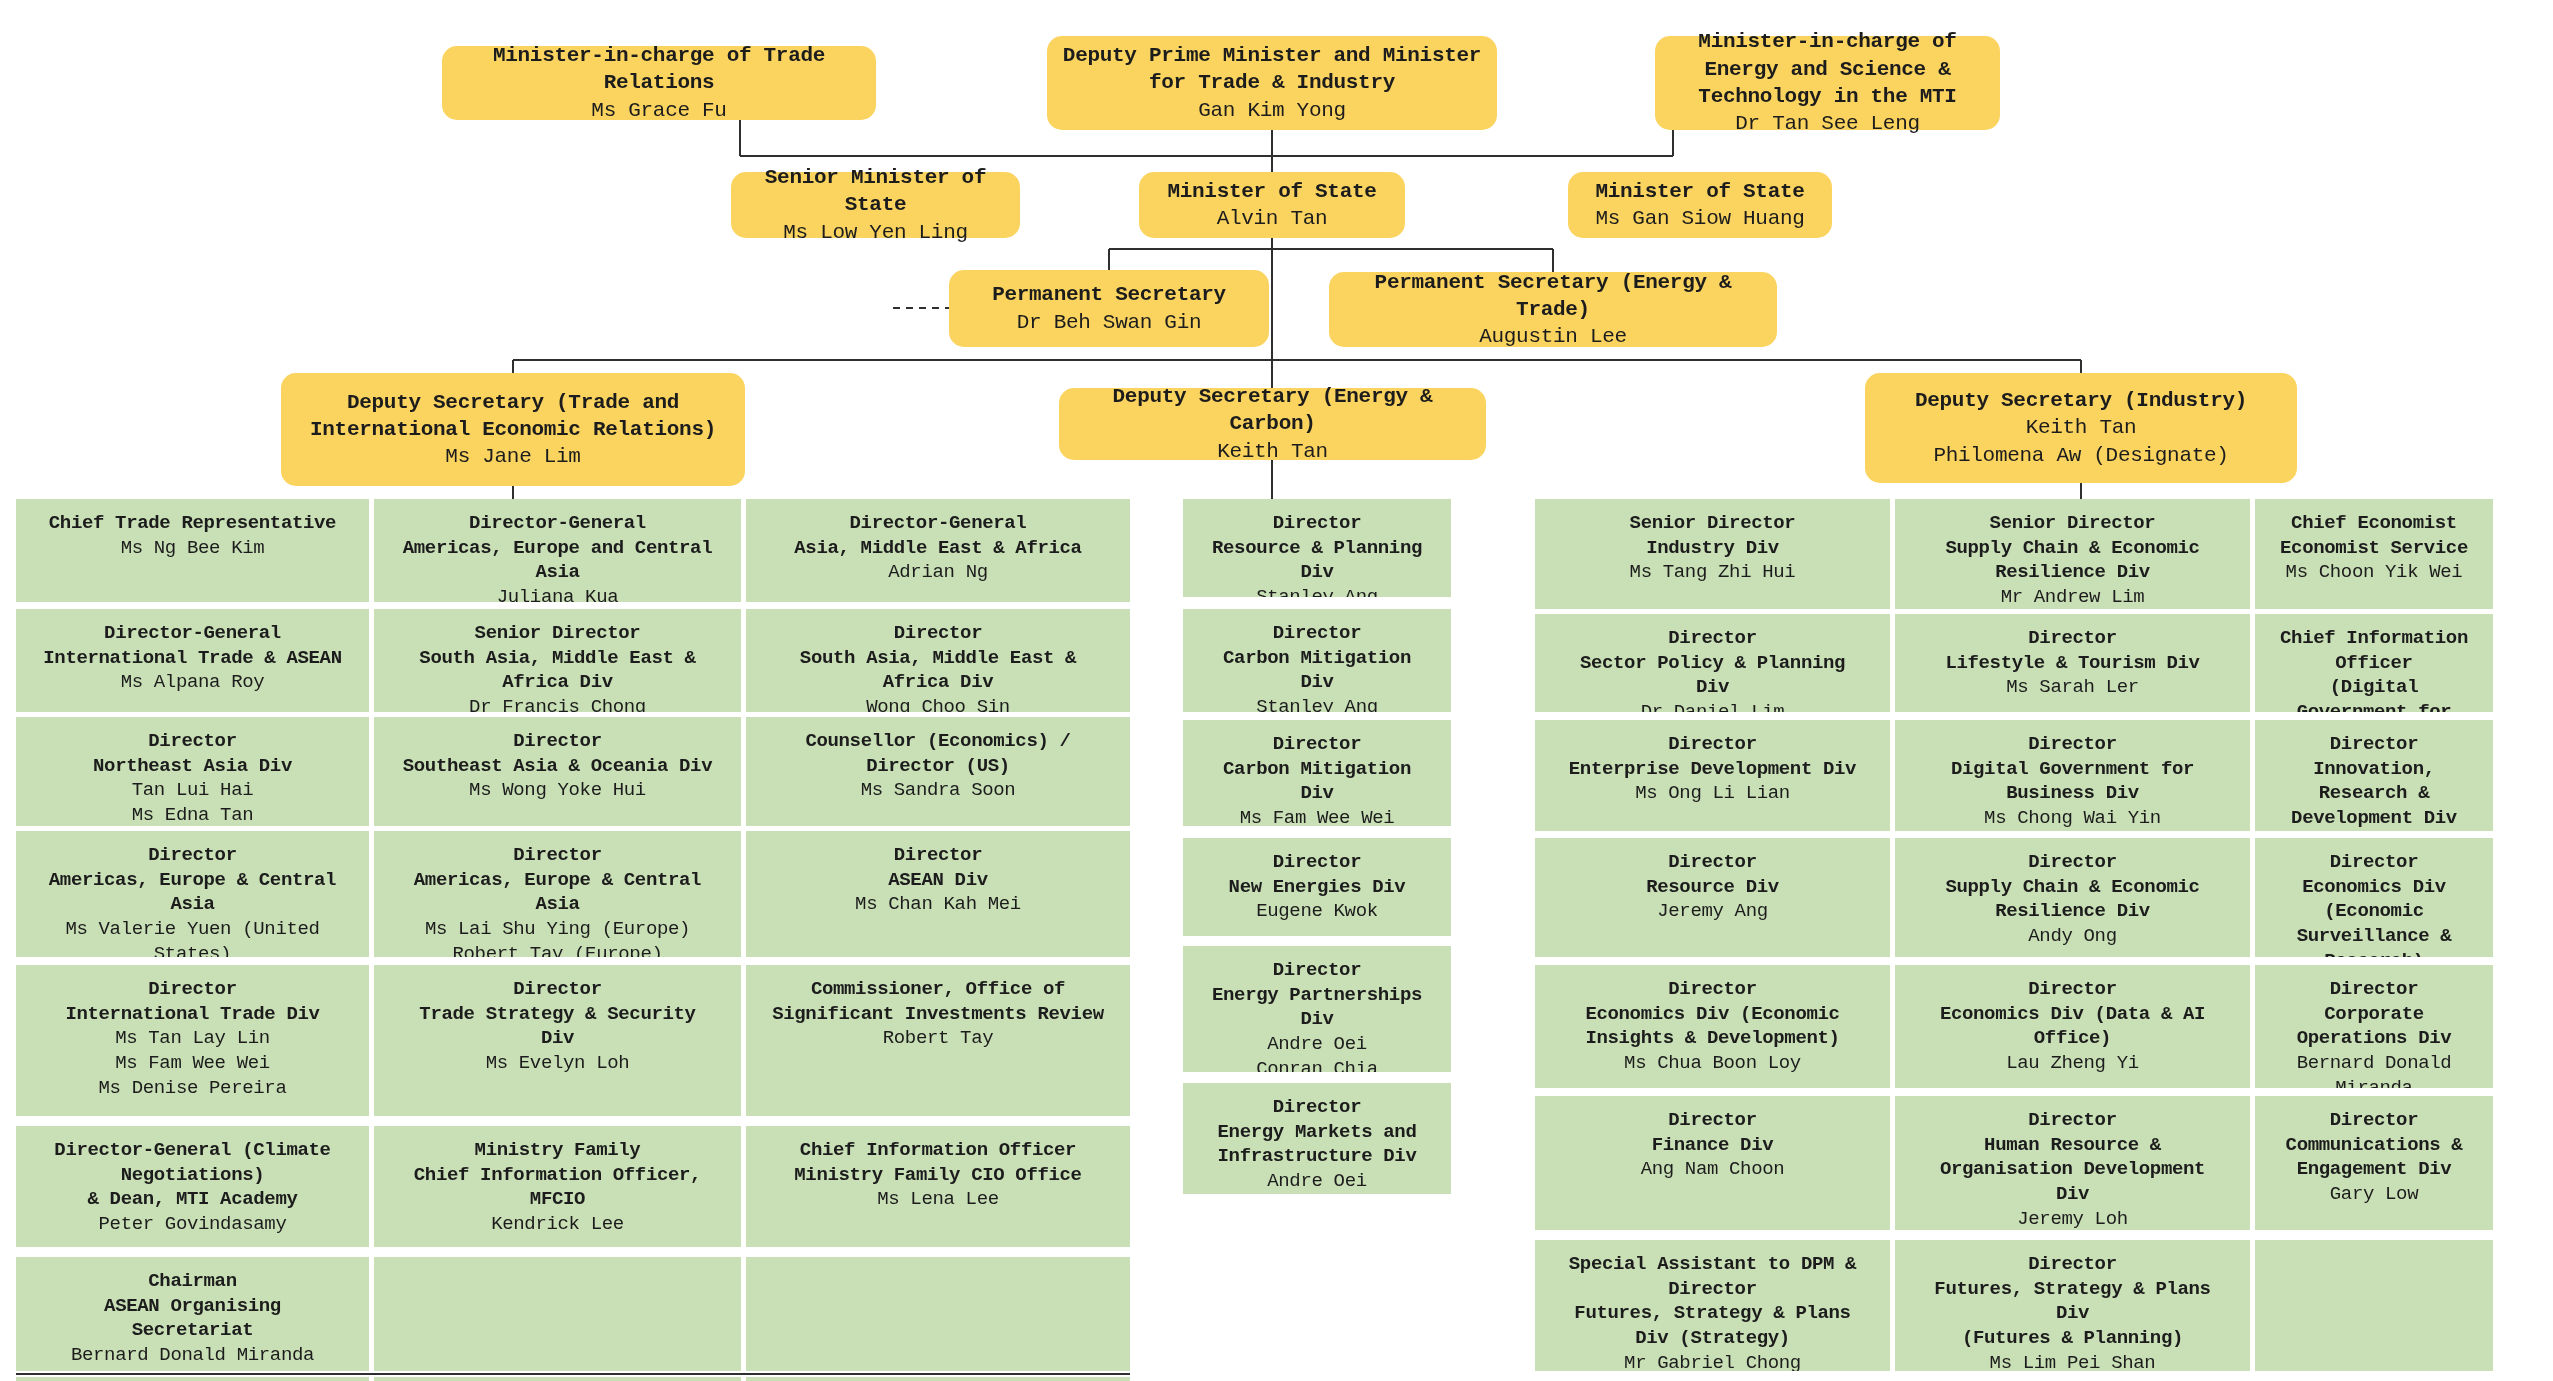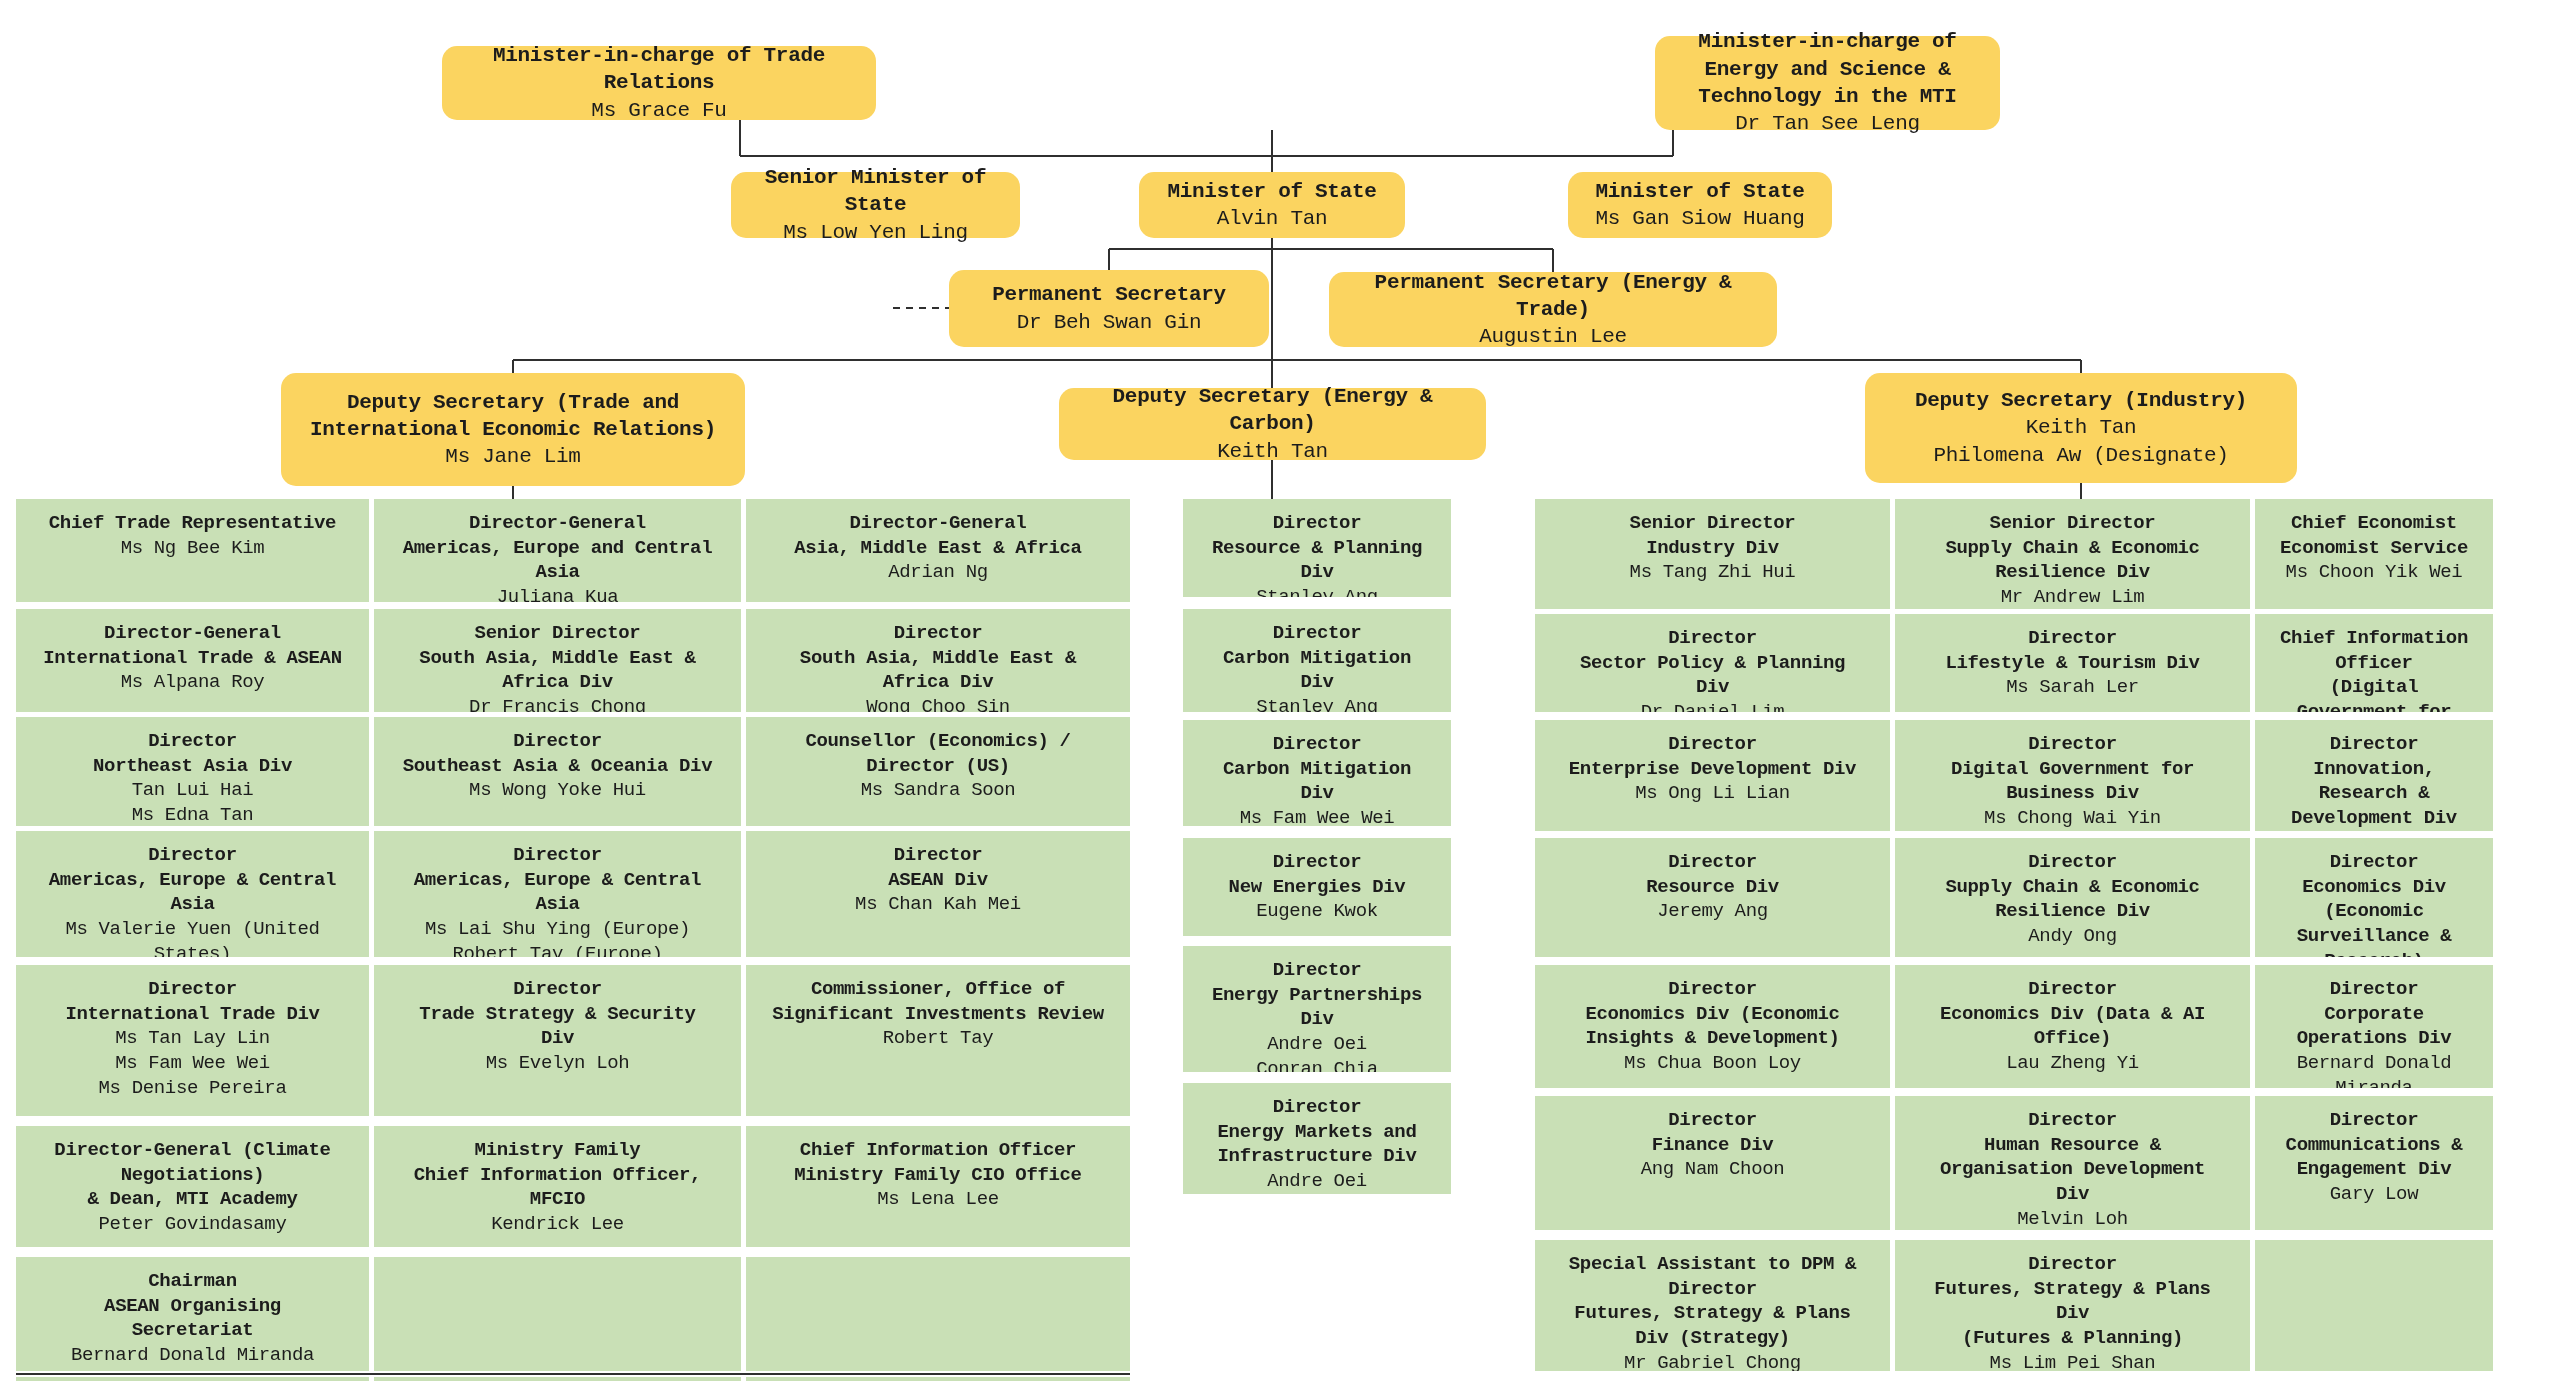--- a/index.html
+++ b/index.html
@@ -55,20 +55,24 @@
       <line x1="2081" y1="483" x2="2081" y2="499"></line>
       <line x1="893" y1="308" x2="949" y2="308" stroke-dasharray="7 6"></line>
       <line x1="16" y1="1374" x2="1130" y2="1374"></line>
     </g>
   </svg>
 
   <div class="ybox" style="left:442px;top:46px;width:434px;height:74px">
     <div class="t">Minister-in-charge of Trade Relations</div>
     <div class="n">Ms Grace Fu</div>
   </div>
+  <div class="ybox" style="left:1047px;top:36px;width:450px;height:94px">
+    <div class="t">Deputy Prime Minister and Minister for Trade &amp; Industry</div>
+    <div class="n">Gan Kim Yong</div>
+  </div>
   <div class="ybox" style="left:1655px;top:36px;width:345px;height:94px">
     <div class="t">Minister-in-charge of Energy and Science &amp; Technology in the MTI</div>
     <div class="n">Dr Tan See Leng</div>
   </div>
 
   <div class="ybox" style="left:731px;top:172px;width:289px;height:66px">
     <div class="t">Senior Minister of State</div>
     <div class="n">Ms Low Yen Ling</div>
   </div>
   <div class="ybox" style="left:1139px;top:172px;width:266px;height:66px">
@@ -331,21 +335,21 @@
       </div>
 
     <div class="gcell" style="left:1535px;top:1096px;width:355px;height:134px">
         <div class="t">Director
 Finance Div</div>
         <div class="n">Ang Nam Choon</div>
       </div>
     <div class="gcell" style="left:1895px;top:1096px;width:355px;height:134px">
         <div class="t">Director
 Human Resource &amp; Organisation Development Div</div>
-        <div class="n">Melvin Loh</div>
+        <div class="n">Jeremy Loh</div>
       </div>
     <div class="gcell" style="left:2255px;top:1096px;width:238px;height:134px">
         <div class="t">Director
 Communications &amp; Engagement Div</div>
         <div class="n">Gary Low</div>
       </div>
 
     <div class="gcell" style="left:1535px;top:1240px;width:355px;height:131px">
         <div class="t">Special Assistant to DPM &amp; Director
 Futures, Strategy &amp; Plans Div (Strategy)</div>

